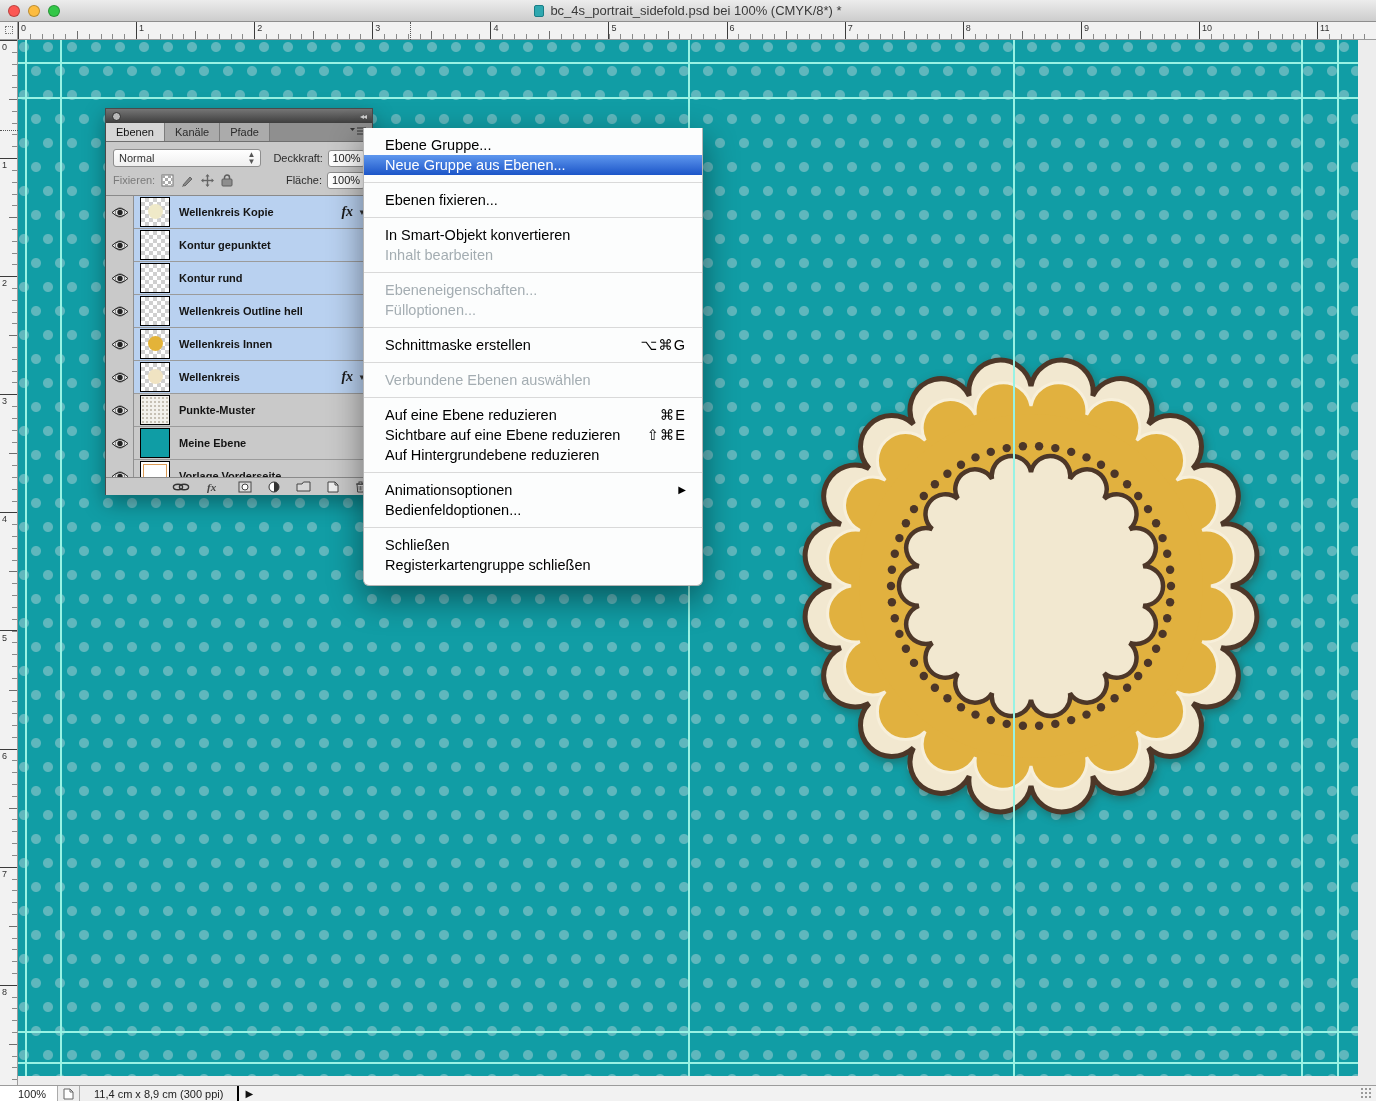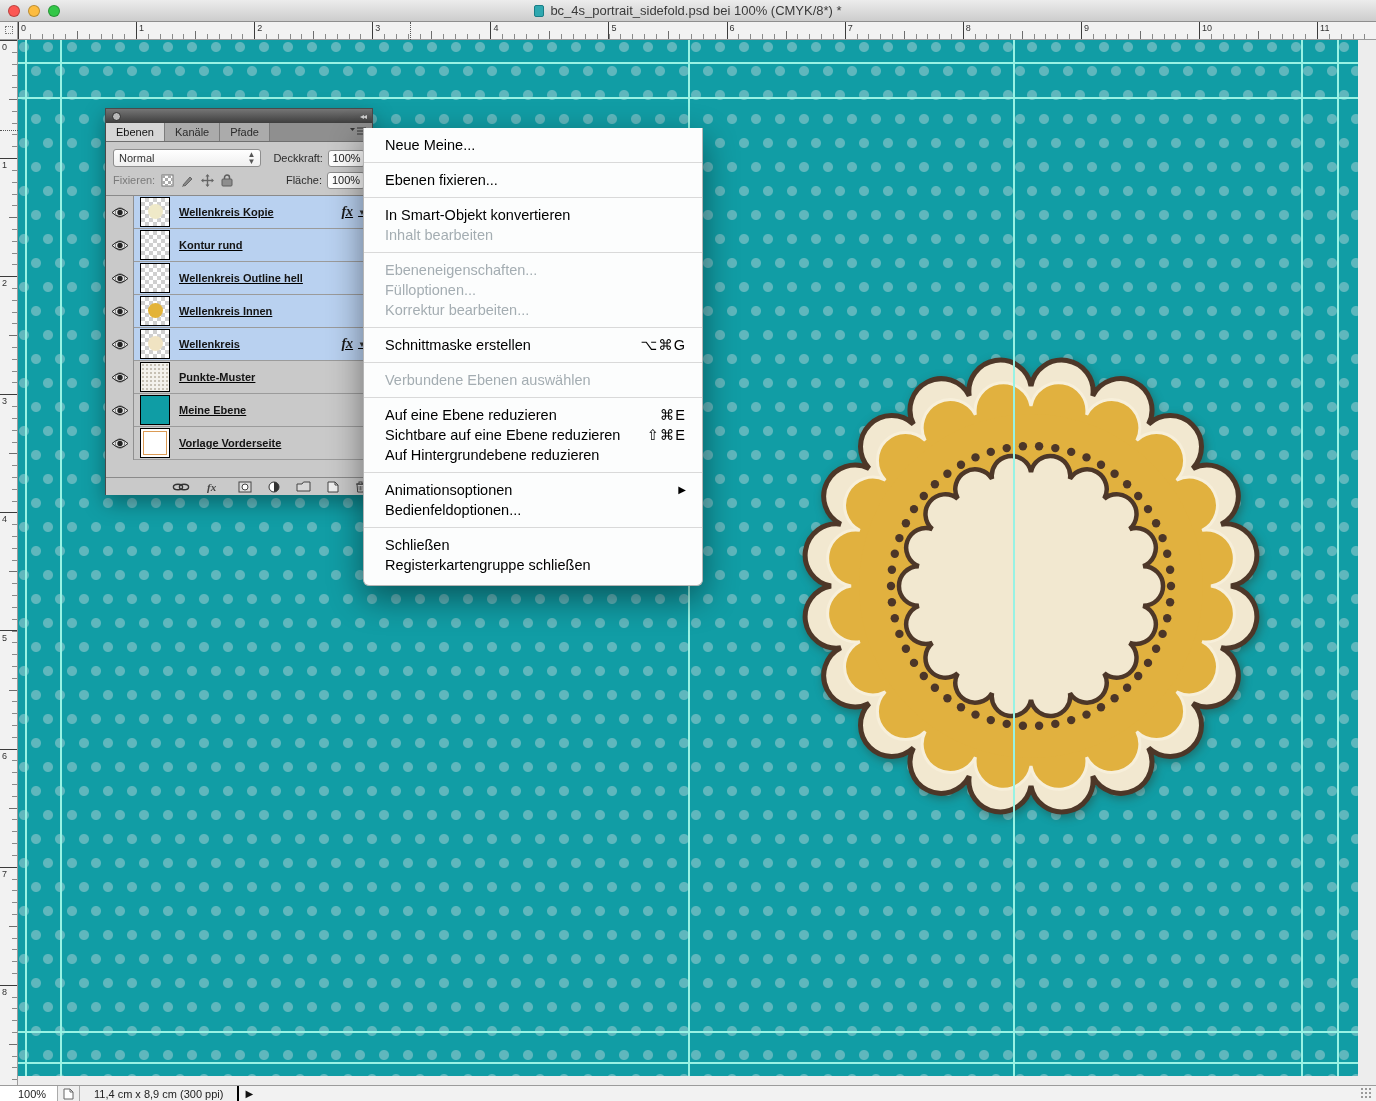--- a/index.html
+++ b/index.html
@@ -68,21 +68,21 @@
   .ctl-row { display:flex; align-items:center; height:22px; }
   .select { width:152px; height:18px; background:linear-gradient(#FFFFFF,#EFEFEF);
     border:1px solid #8E8E8E; border-radius:3px; font-size:11px; color:#333;
     display:flex; align-items:center; padding:0 5px; }
   .select .stepper { margin-left:auto; font-size:8px; color:#555; line-height:7px; text-align:center; }
   .lbl { font-size:11px; color:#2B2B2B; }
   .lbl.dim { color:#7A7A7A; }
   .valbox { width:38px; height:17px; background:#FFF; border:1px solid #8E8E8E; border-radius:3px;
     font-size:11px; color:#222; text-align:center; line-height:15px; }
   .lockicons { display:flex; gap:7px; align-items:center; margin-left:6px; }
-  .layerlist { height:282px; overflow:hidden; border-top:1px solid #8A8A8A;text-decoration:underline; }
+  .layerlist { height:282px; overflow:hidden; border-top:1px solid #8A8A8A; }
   .layer-row { display:flex; align-items:center; height:33px; background:#C9C9C9;
     border-bottom:1px solid #9B9B9B; }
   .layer-row.selected { background:#B9D1F0; }
   .eye-cell { width:28px; height:33px; background:#C9C9C9; border-right:1px solid #8F8F8F;
     display:flex; align-items:center; justify-content:center; flex:none; }
   .thumb { width:30px; height:30px; border:1px solid #000; margin-left:6px; flex:none; background:#FFF; }
   .thumb.checker { background-color:#FFF; background-image:
       linear-gradient(45deg,#CFCFCF 25%,transparent 25%,transparent 75%,#CFCFCF 75%),
       linear-gradient(45deg,#CFCFCF 25%,transparent 25%,transparent 75%,#CFCFCF 75%);
     background-size:8px 8px; background-position:0 0,4px 4px; }
@@ -333,20 +333,31 @@
         </div>
         <div class="layer-row selected">
           <div class="eye-cell">
             <svg width="18" height="11" viewBox="0 0 18 11">
               <path d="M1 5.5 Q9 -2.5 17 5.5 Q9 13.5 1 5.5 Z" fill="#ECECEC" stroke="#222"></path>
               <circle cx="9" cy="5.5" r="2.7" fill="#222"></circle>
               <circle cx="9" cy="5.5" r="4.6" fill="none" stroke="#222" stroke-width="0.6"></circle>
             </svg>
           </div>
           <div class="thumb checker"></div>
+          <span class="layer-name">Kontur gepunktet</span>
+        </div>
+        <div class="layer-row selected">
+          <div class="eye-cell">
+            <svg width="18" height="11" viewBox="0 0 18 11">
+              <path d="M1 5.5 Q9 -2.5 17 5.5 Q9 13.5 1 5.5 Z" fill="#ECECEC" stroke="#222"></path>
+              <circle cx="9" cy="5.5" r="2.7" fill="#222"></circle>
+              <circle cx="9" cy="5.5" r="4.6" fill="none" stroke="#222" stroke-width="0.6"></circle>
+            </svg>
+          </div>
+          <div class="thumb checker"></div>
           <span class="layer-name">Kontur rund</span>
         </div>
         <div class="layer-row selected">
           <div class="eye-cell">
             <svg width="18" height="11" viewBox="0 0 18 11">
               <path d="M1 5.5 Q9 -2.5 17 5.5 Q9 13.5 1 5.5 Z" fill="#ECECEC" stroke="#222"></path>
               <circle cx="9" cy="5.5" r="2.7" fill="#222"></circle>
               <circle cx="9" cy="5.5" r="4.6" fill="none" stroke="#222" stroke-width="0.6"></circle>
             </svg>
           </div>
@@ -465,21 +476,24 @@
               <line x1="7" y1="5" x2="6.8" y2="9.5"></line>
             </g>
           </svg>
         </span>
       </div>
   </div>
 
   <div class="menu" id="flyout-menu">
       <div class="menu-section">
         <div class="menu-item">
-          <span>Neue Meine...</span>
+          <span>Ebene Gruppe...</span>
+        </div>
+        <div class="menu-item selected">
+          <span>Neue Gruppe aus Ebenen...</span>
         </div>
       </div>
       <div class="menu-section">
         <div class="menu-item">
           <span>Ebenen fixieren...</span>
         </div>
       </div>
       <div class="menu-section">
         <div class="menu-item">
           <span>In Smart-Objekt konvertieren</span>
@@ -487,23 +501,20 @@
         <div class="menu-item disabled">
           <span>Inhalt bearbeiten</span>
         </div>
       </div>
       <div class="menu-section">
         <div class="menu-item disabled">
           <span>Ebeneneigenschaften...</span>
         </div>
         <div class="menu-item disabled">
           <span>Fülloptionen...</span>
-        </div>
-        <div class="menu-item disabled">
-          <span>Korrektur bearbeiten...</span>
         </div>
       </div>
       <div class="menu-section">
         <div class="menu-item">
           <span>Schnittmaske erstellen</span>
           <span class="shortcut">⌥⌘G</span>
         </div>
       </div>
       <div class="menu-section">
         <div class="menu-item disabled">

